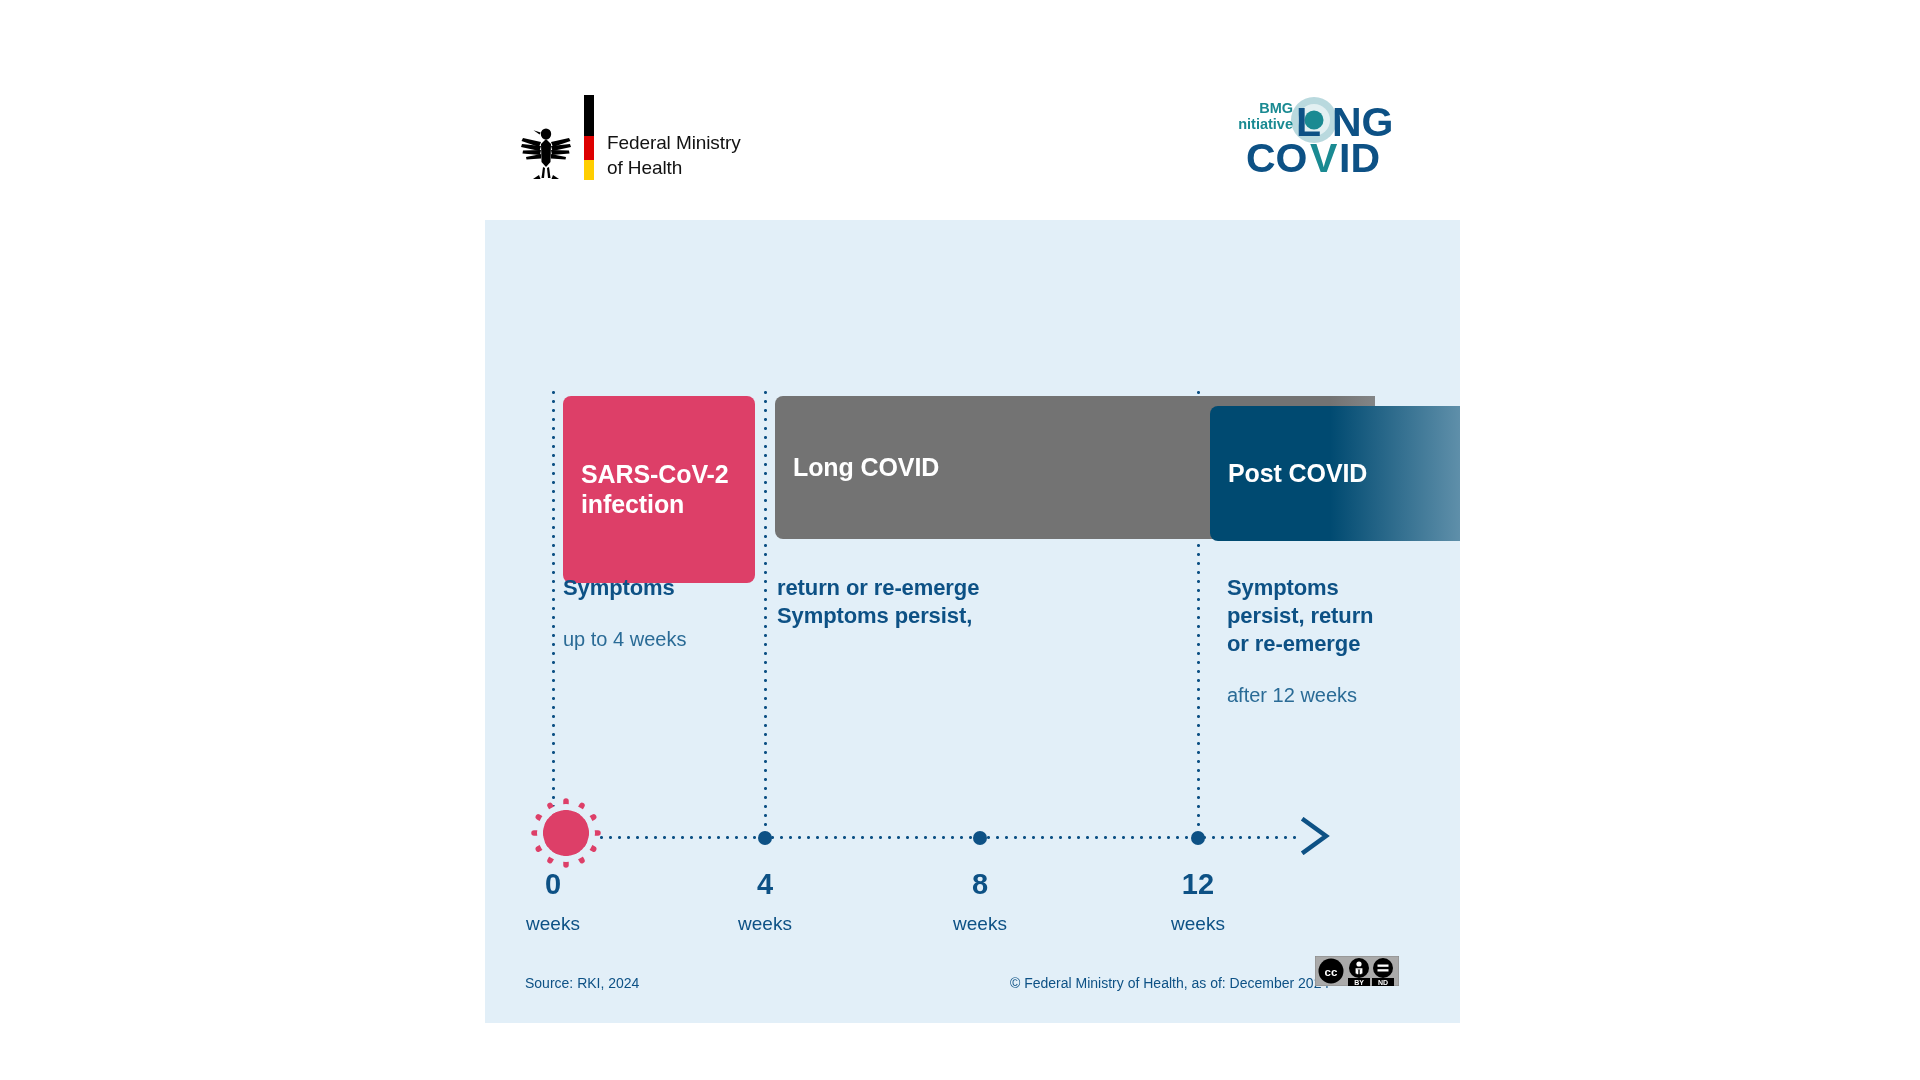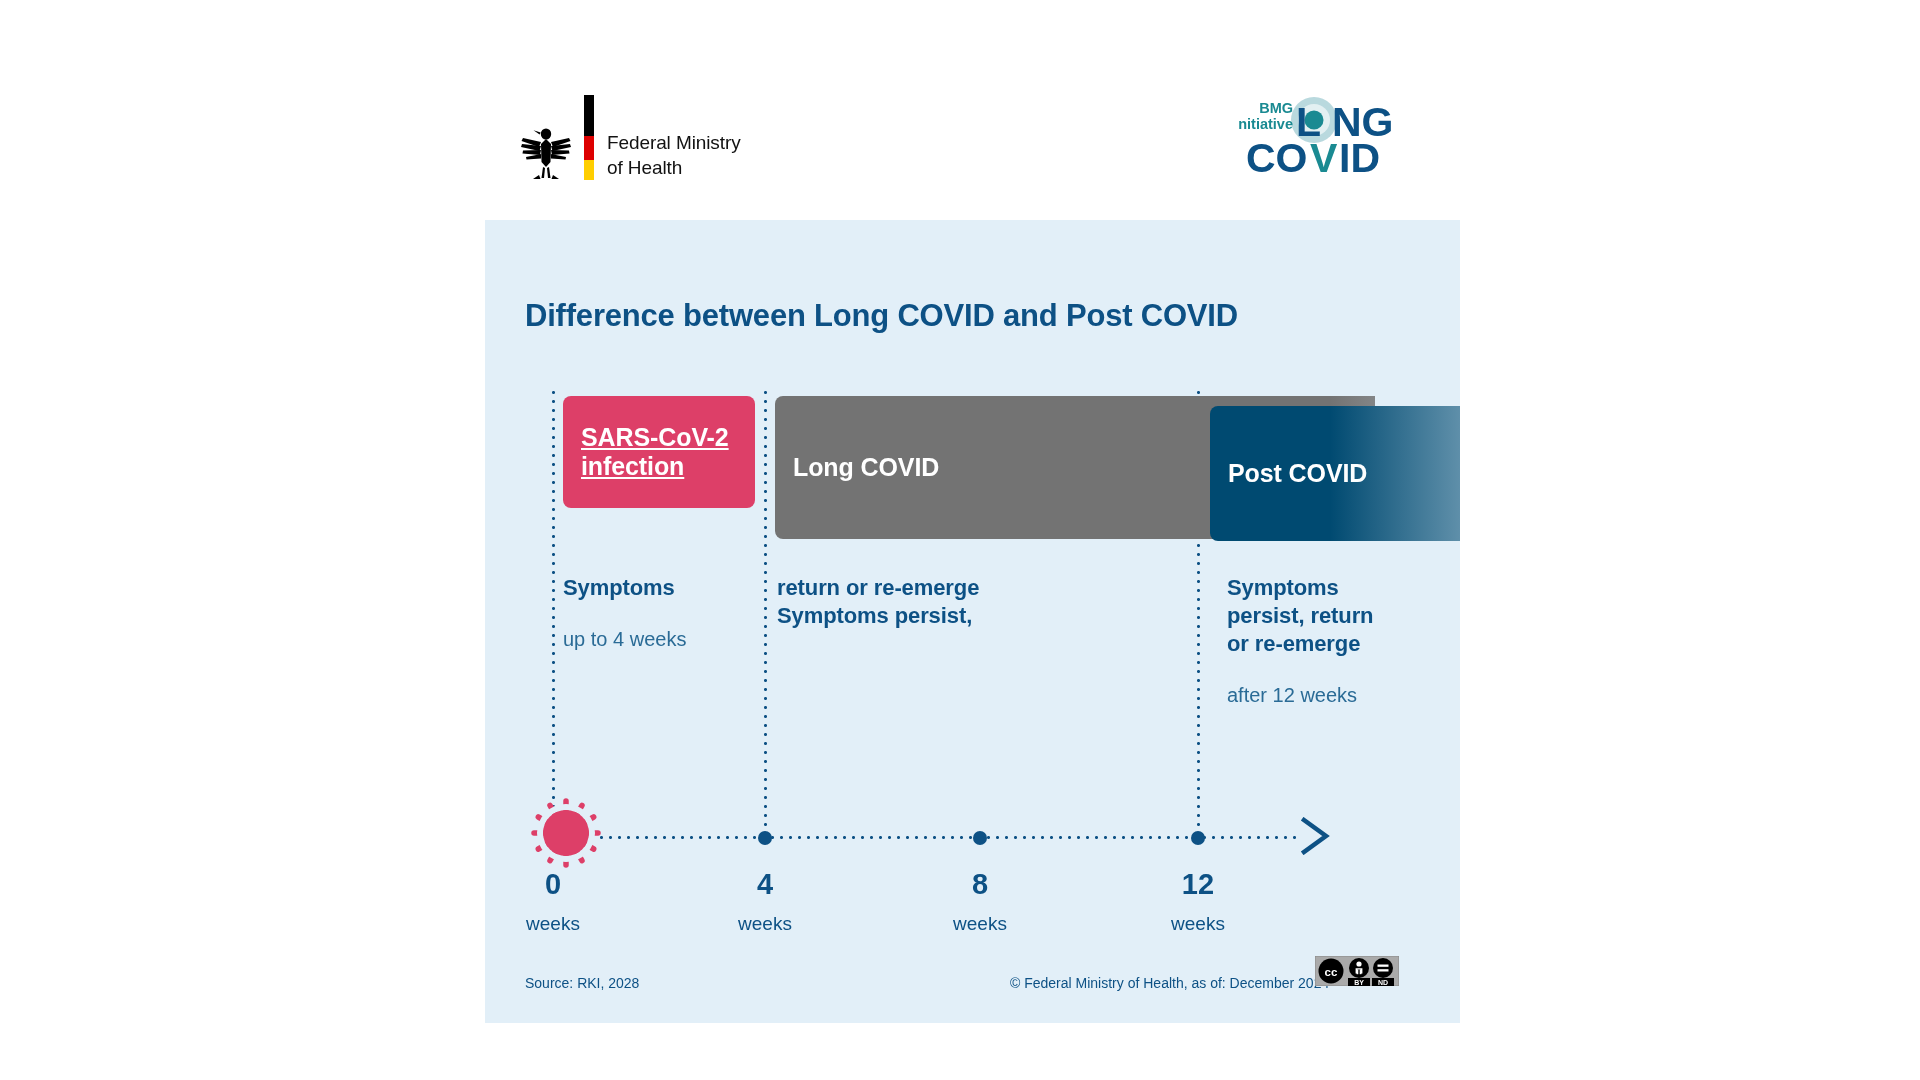--- a/index.html
+++ b/index.html
@@ -59,21 +59,21 @@
     font-size:25px;
     font-weight:bold;
     letter-spacing:-0.1px;
     display:flex;
     align-items:center;
     box-sizing:border-box;
     padding-left:18px;
   }
   .bar-label { display:block; line-height:1.18; }
 
-  #bar-sars { left:78px; top:176px; width:192px; height:112px; background:#dd3f68; align-items:center;text-decoration:underline; }
+  #bar-sars { left:78px; top:176px; width:192px; height:187px; background:#dd3f68; align-items:center; }
   #bar-long { left:290px; top:176px; width:600px; height:143px; background:#737373; border-radius:8px 0 0 8px; }
   #bar-post { left:725px; top:186px; width:300px; height:135px; background:#004a71; border-radius:8px 0 0 8px; z-index:3; }
 
   
   #bar-fade {
     position:absolute; left:845px; top:170px; width:130px; height:170px;
     background: linear-gradient(to right, rgba(226,239,248,0) 0%, rgba(226,239,248,0.42) 100%);
     z-index:4; pointer-events:none;
   }
 
@@ -160,21 +160,20 @@
     <text x="94" y="40" font-family="Liberation Sans, sans-serif" font-size="41" font-weight="bold" fill="#0d5185">NG</text>
 
     <text x="8" y="76" font-family="Liberation Sans, sans-serif" font-size="41" font-weight="bold" fill="#0d5185">CO</text>
     <text x="72" y="76" font-family="Liberation Sans, sans-serif" font-size="41" font-weight="bold" fill="#1a8a92">V</text>
     <text x="101" y="76" font-family="Liberation Sans, sans-serif" font-size="41" font-weight="bold" fill="#0d5185">ID</text>
   </svg>
 </div>
 
 <div id="panel">
 
-  <div id="panel-title">Difference between Long COVID and Post COVID</div>
 
   <div id="chart">
 
     <div class="vline" style="left:67px;"></div>
     <div class="vline" style="left:279px;"></div>
     <div class="vline" style="left:712px;"></div>
 
     <div class="bar" id="bar-long">
       <span class="bar-label">Long COVID</span>
     </div>
@@ -253,21 +252,21 @@
     <div class="tick" style="left:435px; top:650px;">
       <div class="tick-num">8</div>
       <div class="tick-unit">weeks</div>
     </div>
     <div class="tick" style="left:653px; top:650px;">
       <div class="tick-num">12</div>
       <div class="tick-unit">weeks</div>
     </div>
   </div>
 
-  <div id="footer-source">Source: RKI, 2028</div>
+  <div id="footer-source">Source: RKI, 2024</div>
   <div id="footer-copy">© Federal Ministry of Health, as of: December 2024</div>
 
   <svg id="cc-badge" viewBox="0 0 84 30">
     <rect x="0" y="0" width="84" height="30" fill="#aaaaaa"></rect>
     <rect x="0" y="0" width="84" height="30" fill="none" stroke="#888888" stroke-width="1"></rect>
 
     <circle cx="16" cy="15" r="12.5" fill="#000000"></circle>
     <circle cx="16" cy="15" r="10.5" fill="#000000"></circle>
     <text x="16" y="20" text-anchor="middle" font-family="Liberation Sans, sans-serif" font-size="11.5" font-weight="bold" fill="#ffffff">cc</text>
 

